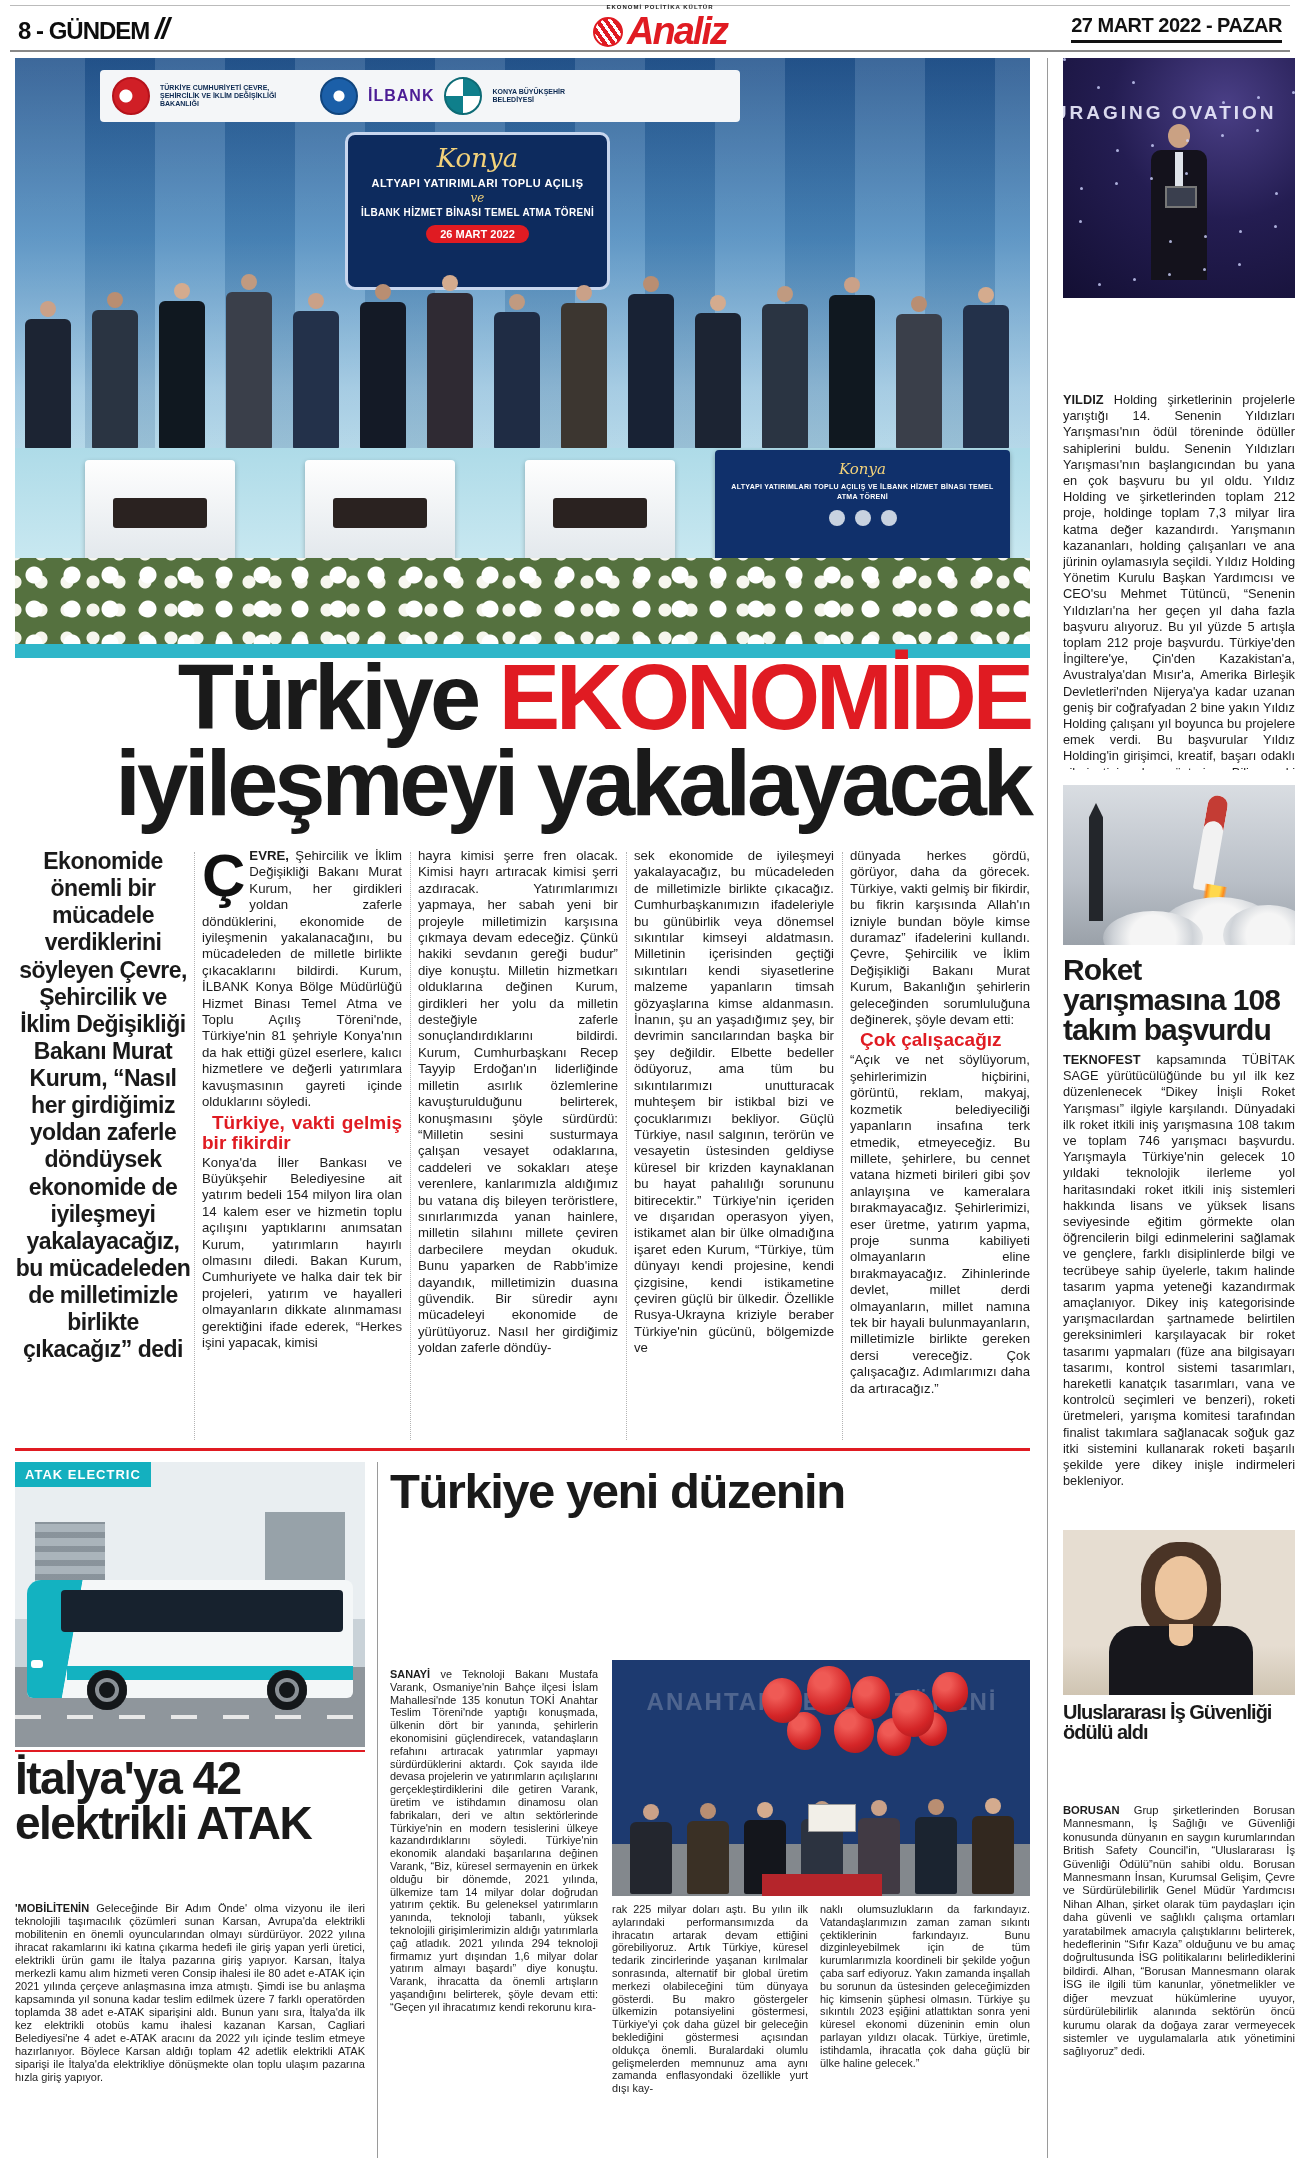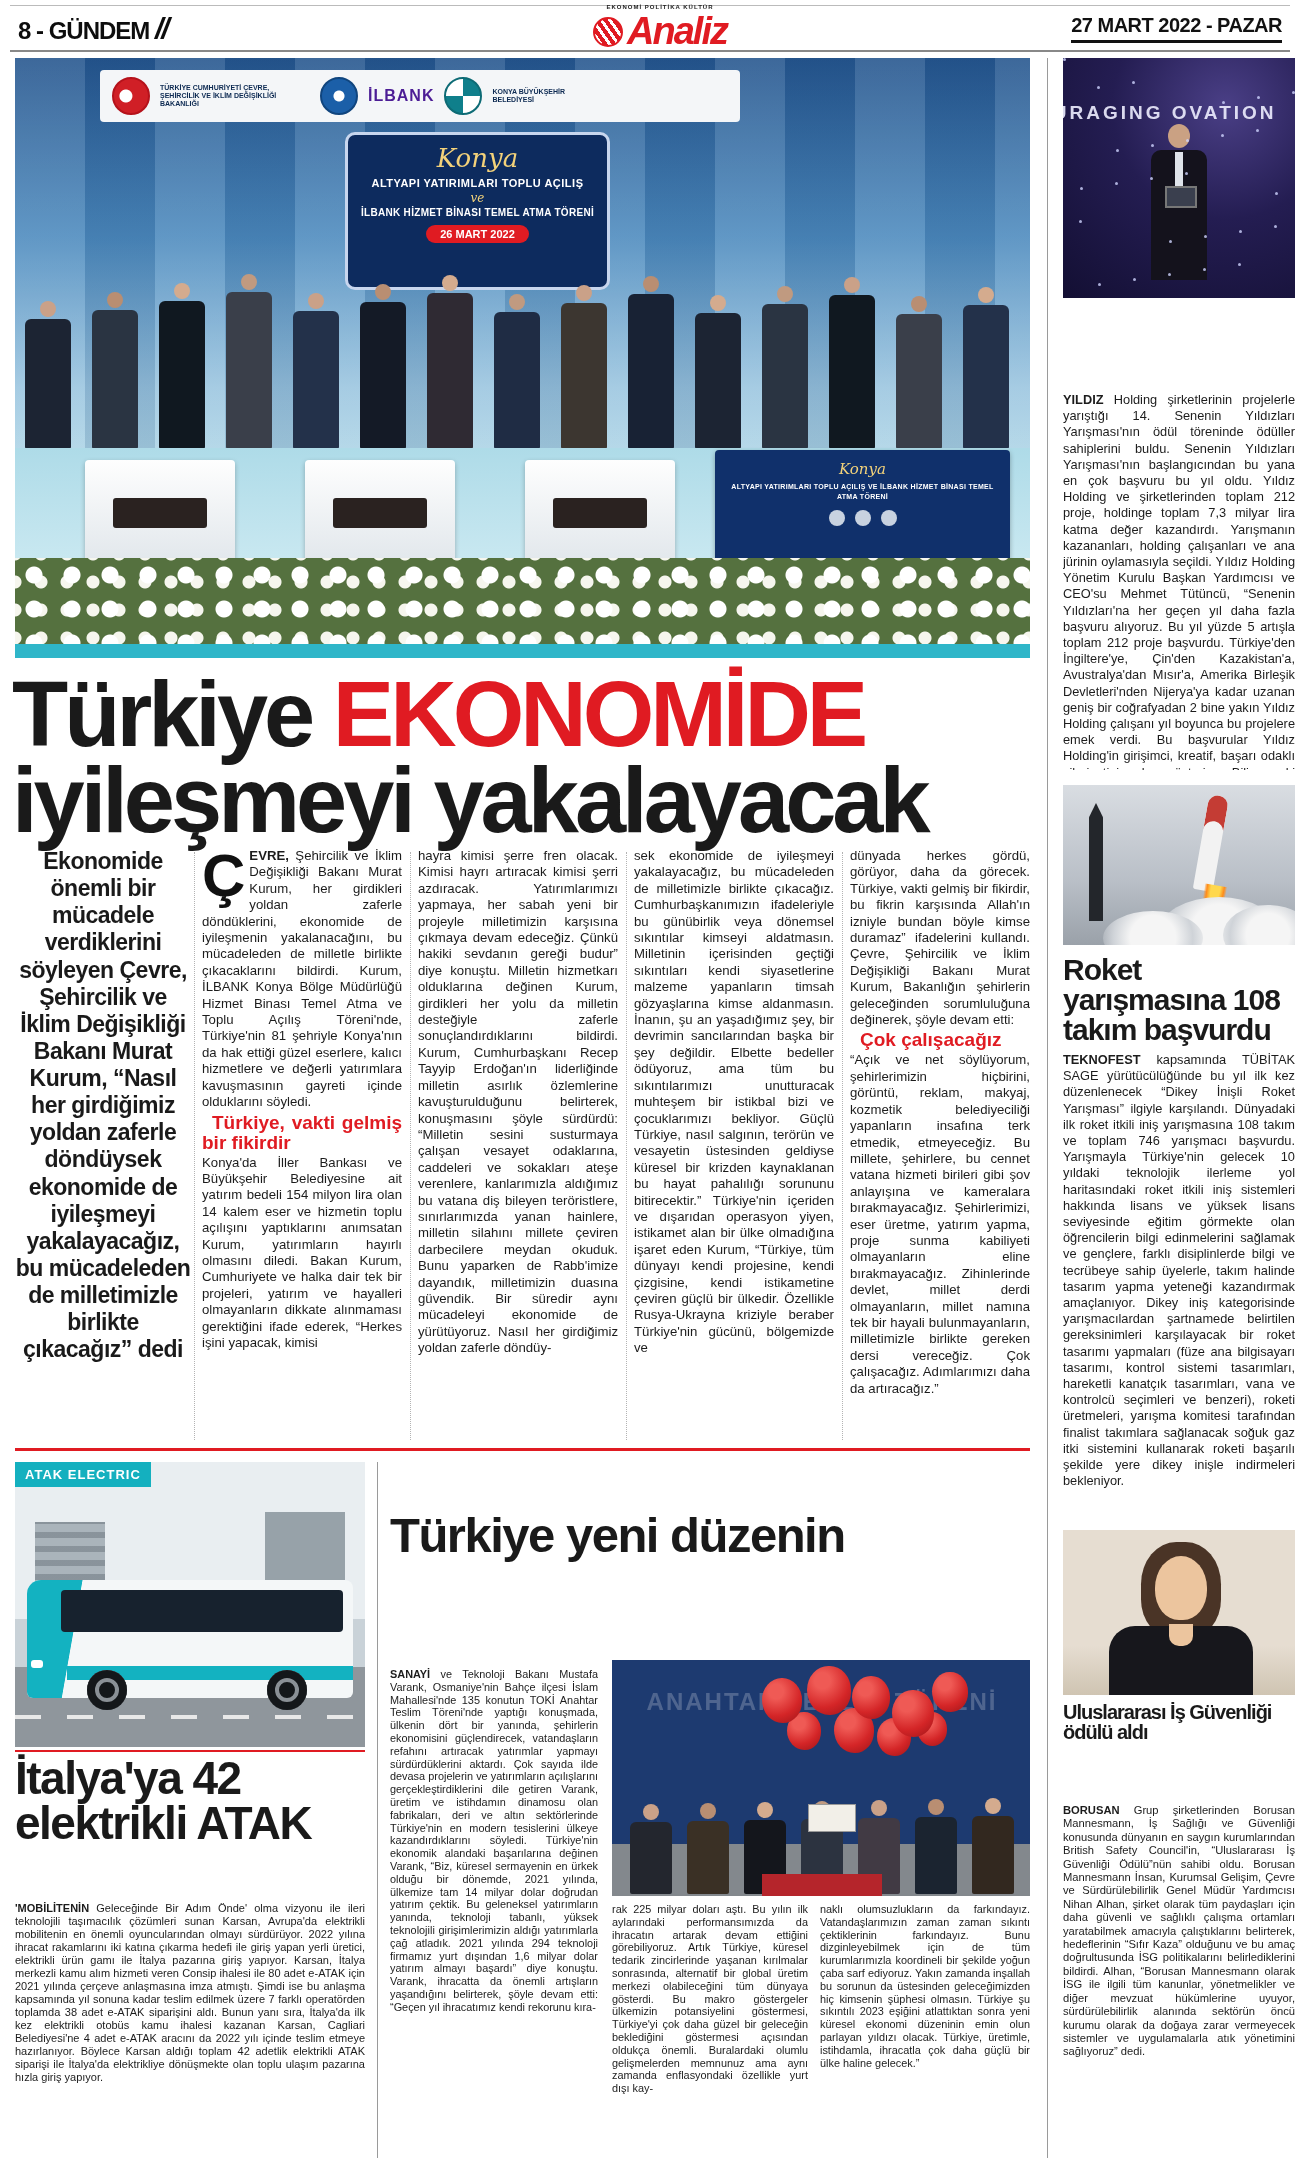--- a/index.html
+++ b/index.html
@@ -117,22 +117,22 @@
     background:linear-gradient(180deg,#e6ddd1 0 70%,#cfc4b2 100%);}
   .hair{position:absolute;left:78px;top:12px;width:80px;height:96px;border-radius:44% 44% 40% 40%;background:#4a3426;}
   .face{position:absolute;left:92px;top:26px;width:52px;height:64px;border-radius:50% 50% 46% 46%;background:#ecc59e;}
   .shoulders{position:absolute;left:46px;top:96px;width:144px;height:70px;border-radius:26px 26px 0 0;background:#17171c;}
   .collar{position:absolute;left:106px;top:94px;width:24px;height:22px;background:#ecc59e;border-radius:0 0 10px 10px;}
   
   .vrule{width:1px;background:#9a9a9a;}
   .dotsep{width:0;border-left:1px dotted #b3b3b3;}
   .redrule{background:#e01b22;}
   
-  #main-headline{left:12px;top:672px;width:1018px;line-height:.93;font-weight:bold;
-    font-size:92px;letter-spacing:-4px;color:#1a1a1a;}
+  #main-headline{left:12px;top:655px;width:1018px;line-height:.93;font-weight:bold;
+    font-size:92px;letter-spacing:-4px;color:#1a1a1a;text-align:right;}
   #main-headline .red{color:#e01b22;}
   
   .intro-col{left:15px;top:848px;width:176px;height:596px;font-size:23px;font-weight:bold;
     line-height:1.18;text-align:center;letter-spacing:-0.5px;color:#1a1a1a;overflow:hidden;}
   .bodycol{top:848px;height:596px;font-size:13.2px;line-height:16.4px;text-align:justify;overflow:hidden;color:#1c1c1c;}
   .bodycol p{margin:0 0 2px;text-indent:10px;}
   .bodycol p.first{text-indent:0;}
   .subhead{font-size:19px;line-height:20px;font-weight:bold;color:#e01b22;margin:6px 0 4px;text-indent:0;}
   .dropcap{float:left;font-size:60px;line-height:48px;font-weight:bold;padding:4px 4px 0 0;color:#111;}
   b.lead{font-weight:bold;}
@@ -142,21 +142,21 @@
   #h-roket{top:955px;font-size:30px;line-height:1.0;}
   #h-borusan{top:1702px;font-size:20px;line-height:1.0;}
   .rail-body{left:1063px;width:232px;font-size:12.8px;line-height:16.2px;text-align:justify;overflow:hidden;color:#1c1c1c;}
   #b-parlak{top:392px;height:378px;}
   #b-roket{top:1052px;height:466px;}
   #b-borusan{top:1804px;height:350px;font-size:11.2px;line-height:13.4px;}
   
   #h-atak{left:15px;top:1756px;width:350px;font-size:46px;line-height:.98;font-weight:bold;letter-spacing:-1.5px;color:#1a1a1a;}
   #b-atak{left:15px;top:1902px;width:350px;height:256px;font-size:11px;line-height:13px;text-align:justify;overflow:hidden;color:#1c1c1c;}
   
-  #h-middle{left:390px;top:1468px;width:640px;font-size:49px;line-height:.96;font-weight:bold;letter-spacing:-1.5px;color:#1a1a1a;margin-top:44px;}
+  #h-middle{left:390px;top:1468px;width:640px;font-size:49px;line-height:.96;font-weight:bold;letter-spacing:-1.5px;color:#1a1a1a;}
   .midcol{font-size:10.9px;line-height:12.8px;text-align:justify;overflow:hidden;color:#1c1c1c;}
   #mc1{left:390px;top:1668px;width:208px;height:490px;}
   #mc2{left:612px;top:1903px;width:196px;height:256px;}
   #mc3{left:820px;top:1903px;width:210px;height:256px;}
 </style>
 </head>
 <body>
 
 <div id="page">
 

